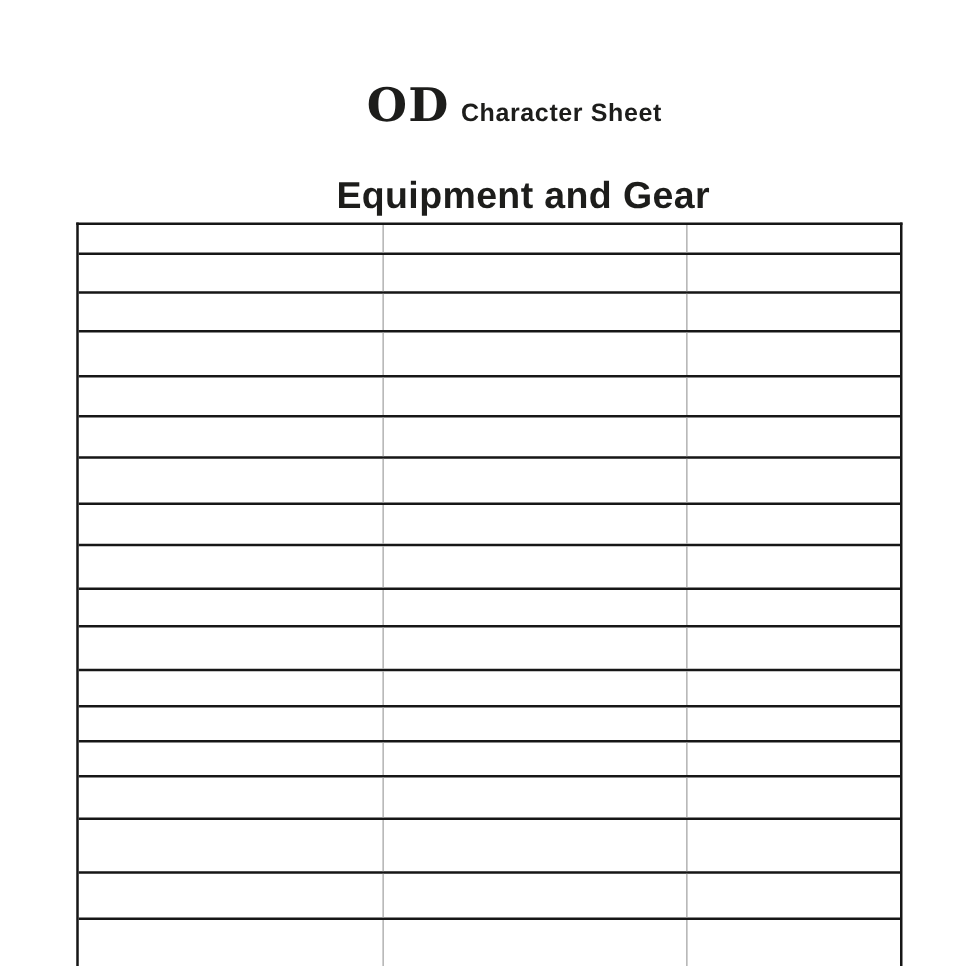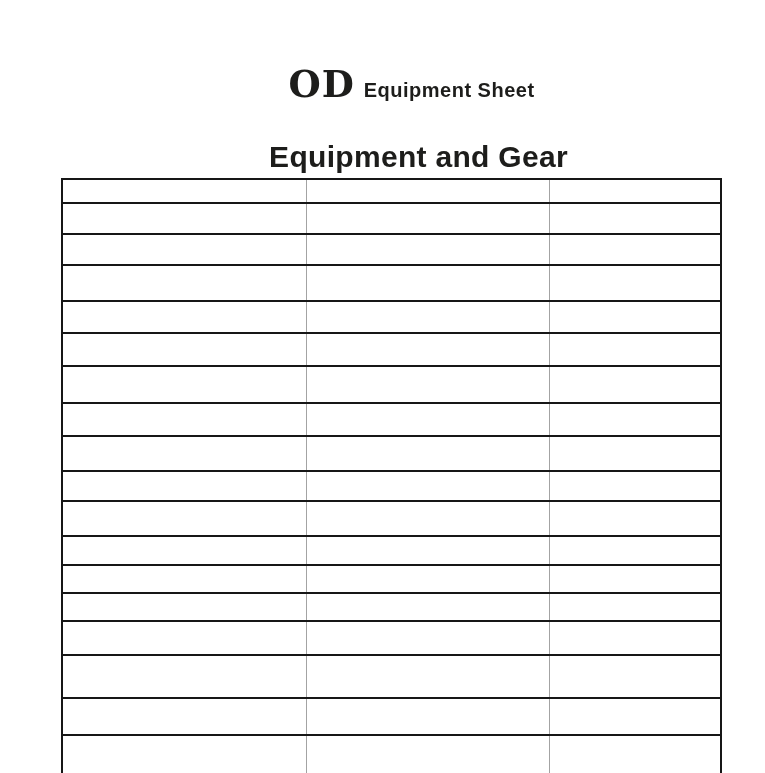--- a/index.html
+++ b/index.html
@@ -81,21 +81,21 @@
   .t-cell:nth-child(1) { width: 243px; }
   .t-cell:nth-child(2) { width: 243px; border-left: 1.5px solid var(--col-line, #a3a3a3); }
   .t-cell:nth-child(3) { flex: 1;      border-left: 1.5px solid var(--col-line, #a3a3a3); }
 </style>
 </head>
 <body style="--text: #1d1d1b; --row-line: #161616; --col-line: #a3a3a3; --page-bg: #ffffff;">
 
 <div class="page">
 
   <div class="title">
-    <span class="title-od">OD</span><span class="title-sub">Equipment Sheet</span>
+    <span class="title-od">OD</span><span class="title-sub">Character Sheet</span>
   </div>
 
   <h2 class="heading">Equipment and Gear</h2>
 
   <div class="sheet-table" id="equipment-table">
       <div class="t-row" style="height: 24px;">
         <div class="t-cell"></div>
         <div class="t-cell"></div>
         <div class="t-cell"></div>
       </div>

